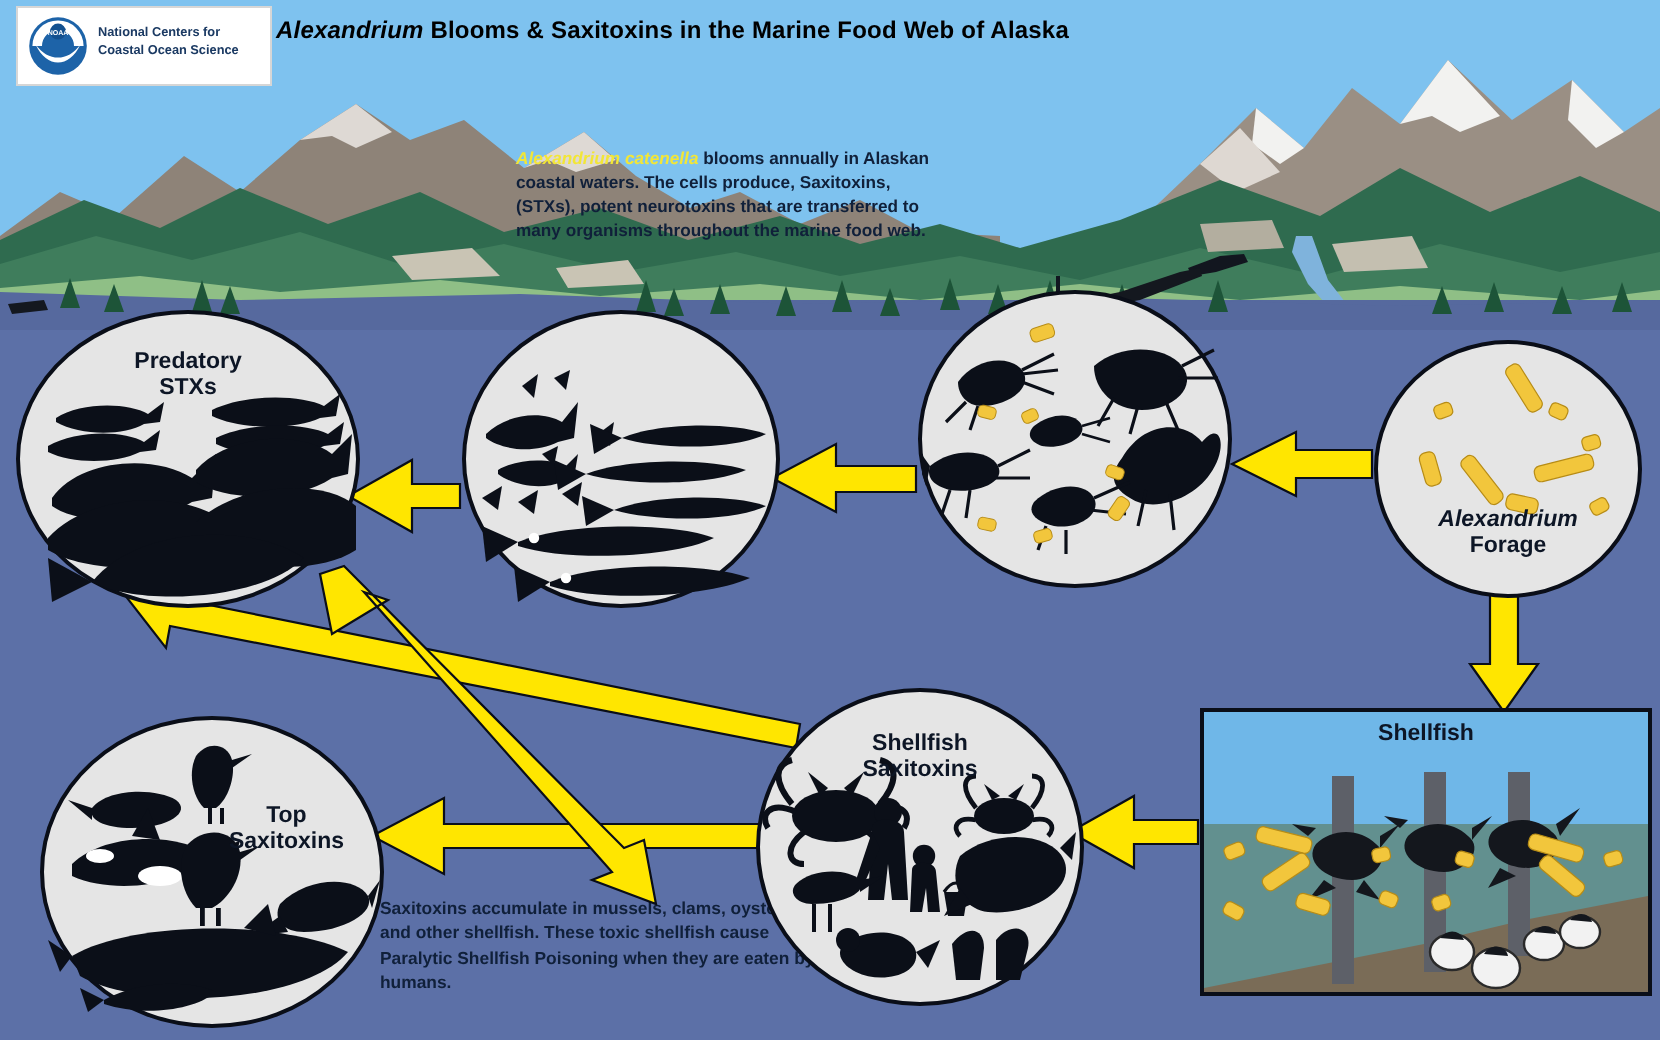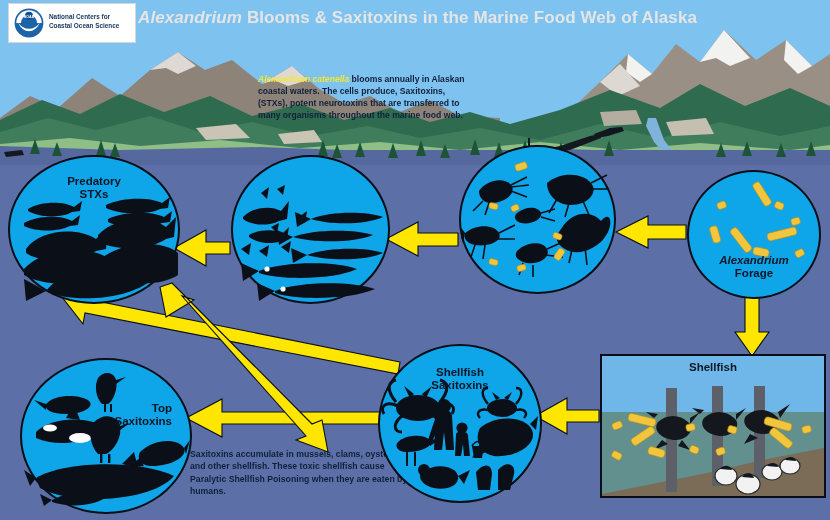--- a/index.html
+++ b/index.html
@@ -10,21 +10,21 @@
   }
   #stage{position:relative;width:830px;height:520px;overflow:hidden;background:#5c70a7;}
 
   
   .sky{position:absolute;left:0;top:0;width:830px;height:160px;background:#7ec2ef;}
   .landsvg{position:absolute;left:0;top:0;width:830px;height:165px;}
 
   
   .hdr-title{
     position:absolute;left:138px;top:8px;width:560px;
-    font-size:17px;font-weight:bold;color:#e5e5e5;
+    font-size:12px;font-weight:bold;color:#000000;
     letter-spacing:.1px;white-space:nowrap;
   }
   .hdr-title i{font-style:italic;}
   .logo-box{
     position:absolute;left:8px;top:3px;width:126px;height:38px;
     background:#ffffff;border:1px solid #d6d6d6;
   }
   .logo-seal{position:absolute;left:4px;top:3px;width:32px;height:32px;}
   .logo-txt{
     position:absolute;left:40px;top:8px;width:86px;
@@ -36,21 +36,21 @@
     position:absolute;left:258px;top:74px;width:215px;
     font-size:8.6px;font-weight:bold;color:#10203a;line-height:1.38;
   }
   .cap-top .sp{color:#f2e637;font-style:italic;}
   .cap-bot{
     position:absolute;left:190px;top:448px;width:218px;
     font-size:8.7px;font-weight:bold;color:#10203a;line-height:1.42;
   }
 
   
-  .node{position:absolute;border-radius:50%;background:#0ea5e9;border:2px solid #0a0e18;}
+  .node{position:absolute;border-radius:50%;background:#e5e5e5;border:2px solid #0a0e18;}
   .node .nsvg{position:absolute;left:0;top:0;width:100%;height:100%;}
   .nlabel{
     position:absolute;width:100%;text-align:center;
     font-size:11.5px;font-weight:bold;color:#0d1626;line-height:1.14;
     pointer-events:none;
   }
   .nlabel.ital{font-style:italic;}
 
   #n-predfish{left:8px;  top:155px; width:168px;height:145px;}
   #n-forage  {left:231px;top:155px; width:155px;height:145px;}
@@ -315,21 +315,21 @@
         <polygon points="118 98 104 108 122 106"></polygon>
 
         <path d="M14 118 C44 100 120 100 152 116 C130 142 50 146 18 128 Z"></path>
         <polygon points="14 118 2 110 8 126"></polygon>
         <polygon points="100 104 112 92 116 108"></polygon>
 
         <path d="M30 140 C48 130 74 130 86 136 C74 146 48 148 30 142 Z"></path>
         <polygon points="30 140 18 134 22 146"></polygon>
       </g>
     </svg>
-    <div class="nlabel" style="top:42px;text-align:right;padding-right:18px;width:auto;right:0">
+    <div class="nlabel" style="top:42px;padding-right:18px;width:auto;right:0">
       <span>Top</span><br>
       <span>Saxitoxins</span>
     </div>
   </div>
 
   <div class="node" id="n-shcons">
     <svg class="nsvg" viewBox="0 0 160 155">
       <g fill="#0b0f18">
 
         <ellipse cx="38" cy="62" rx="22" ry="13"></ellipse>

